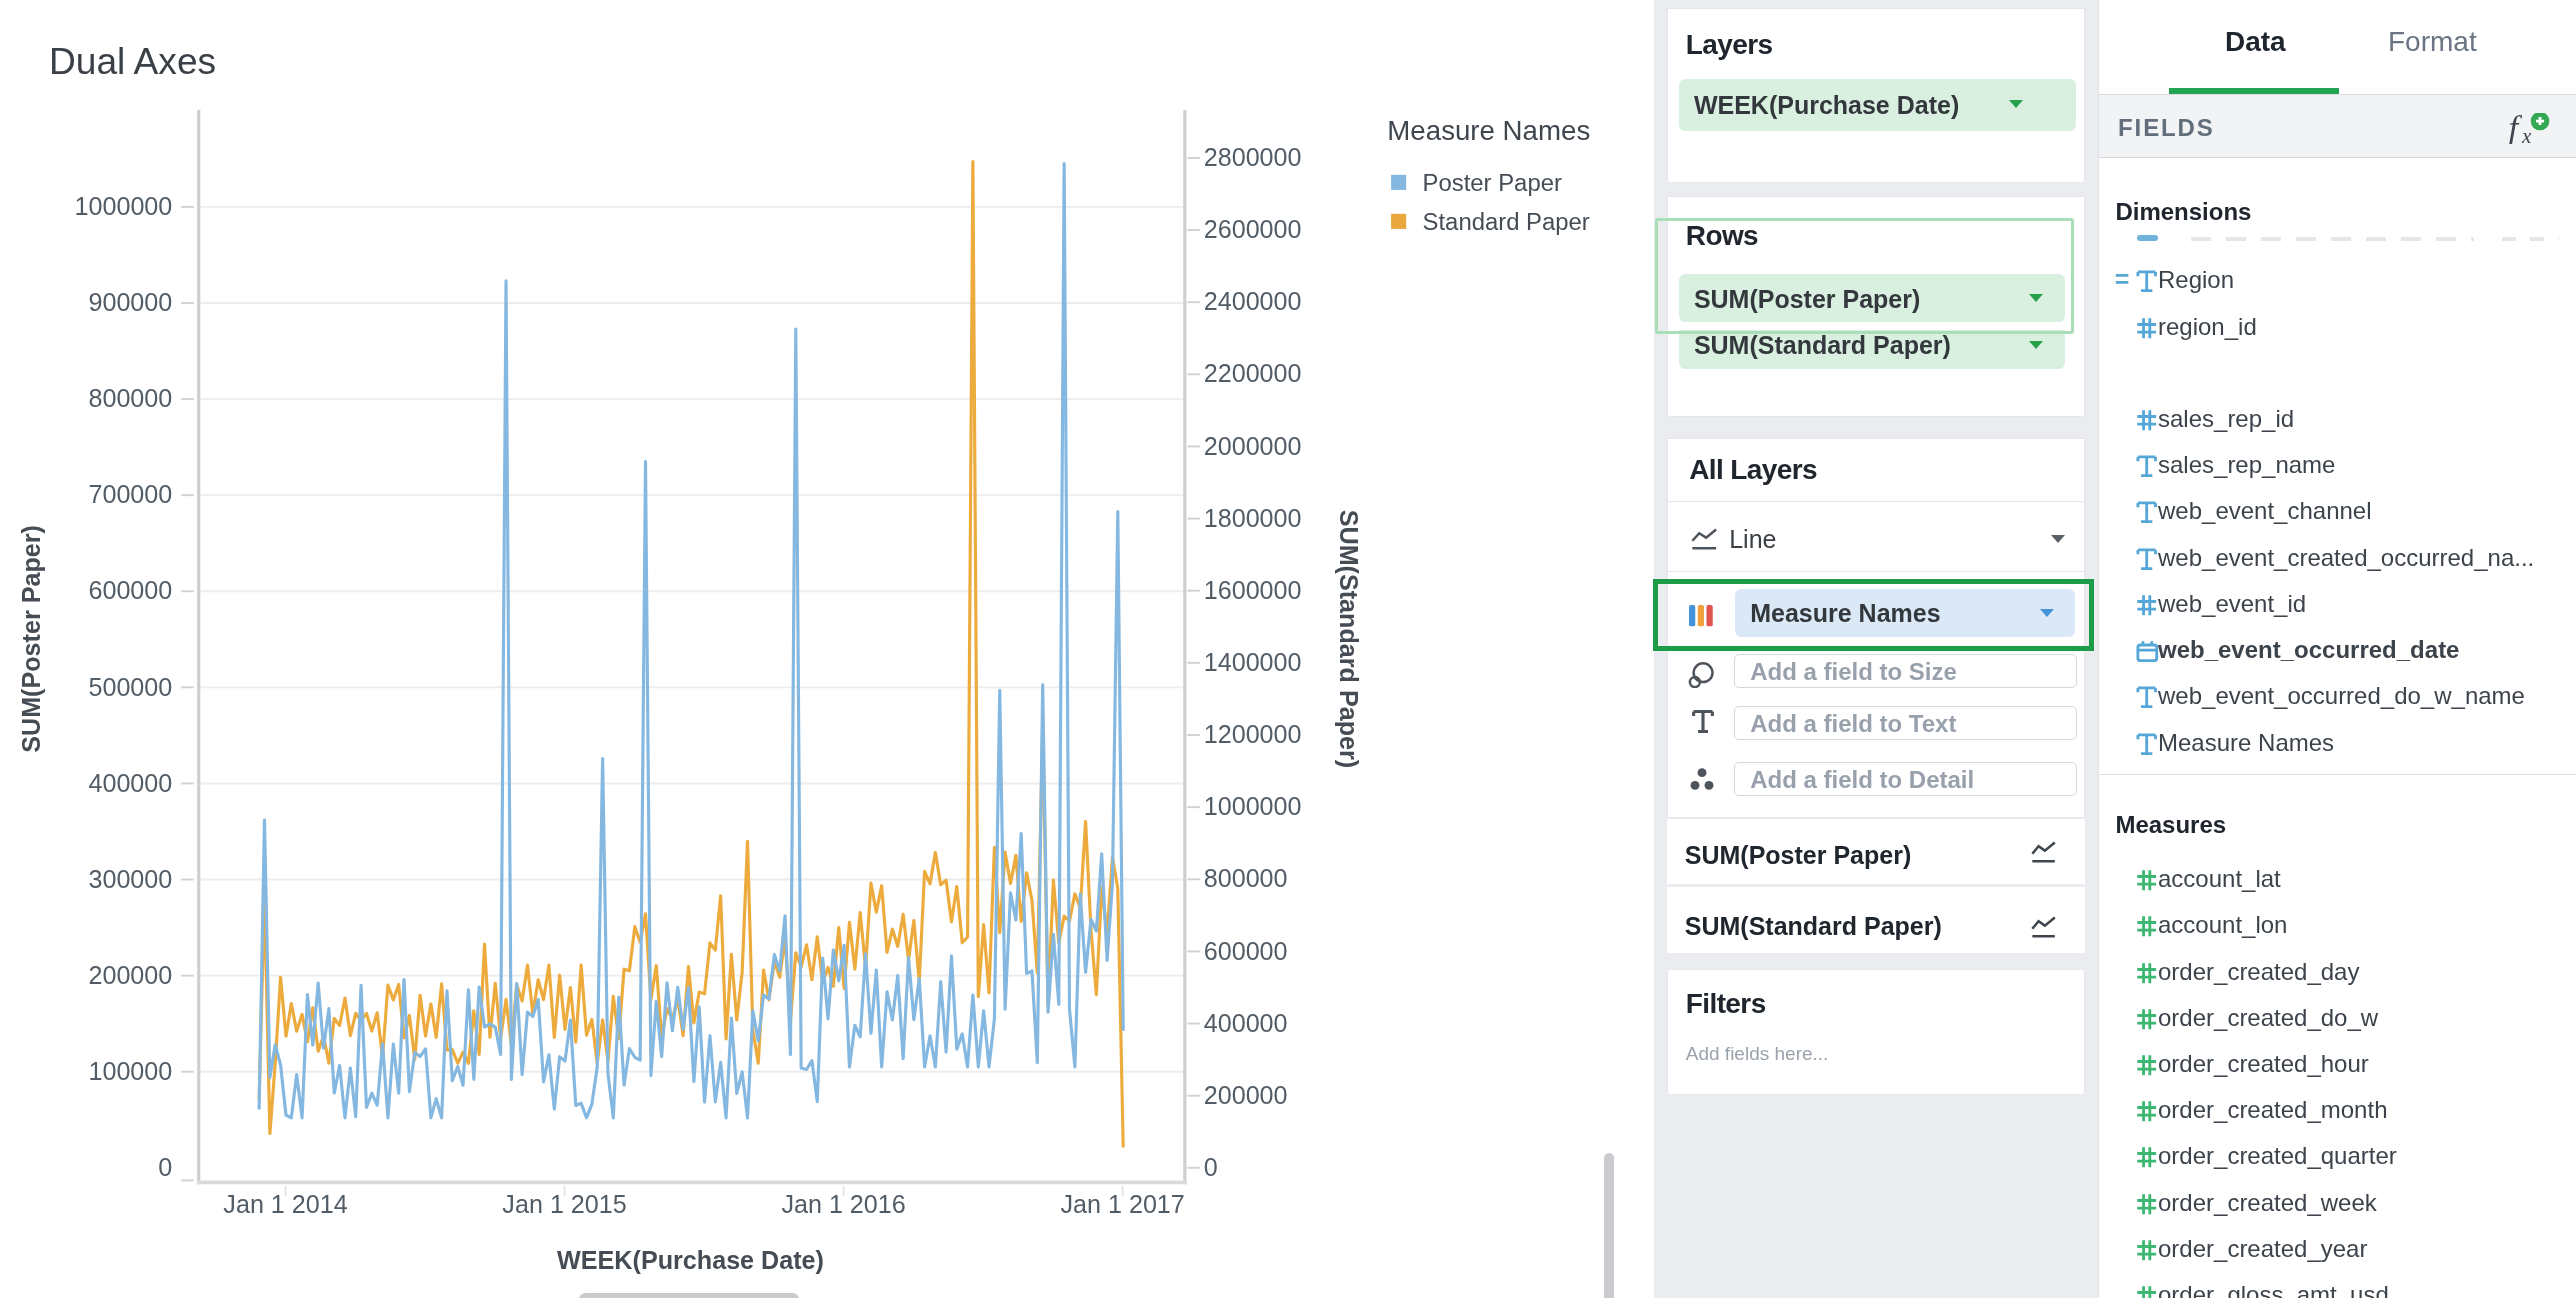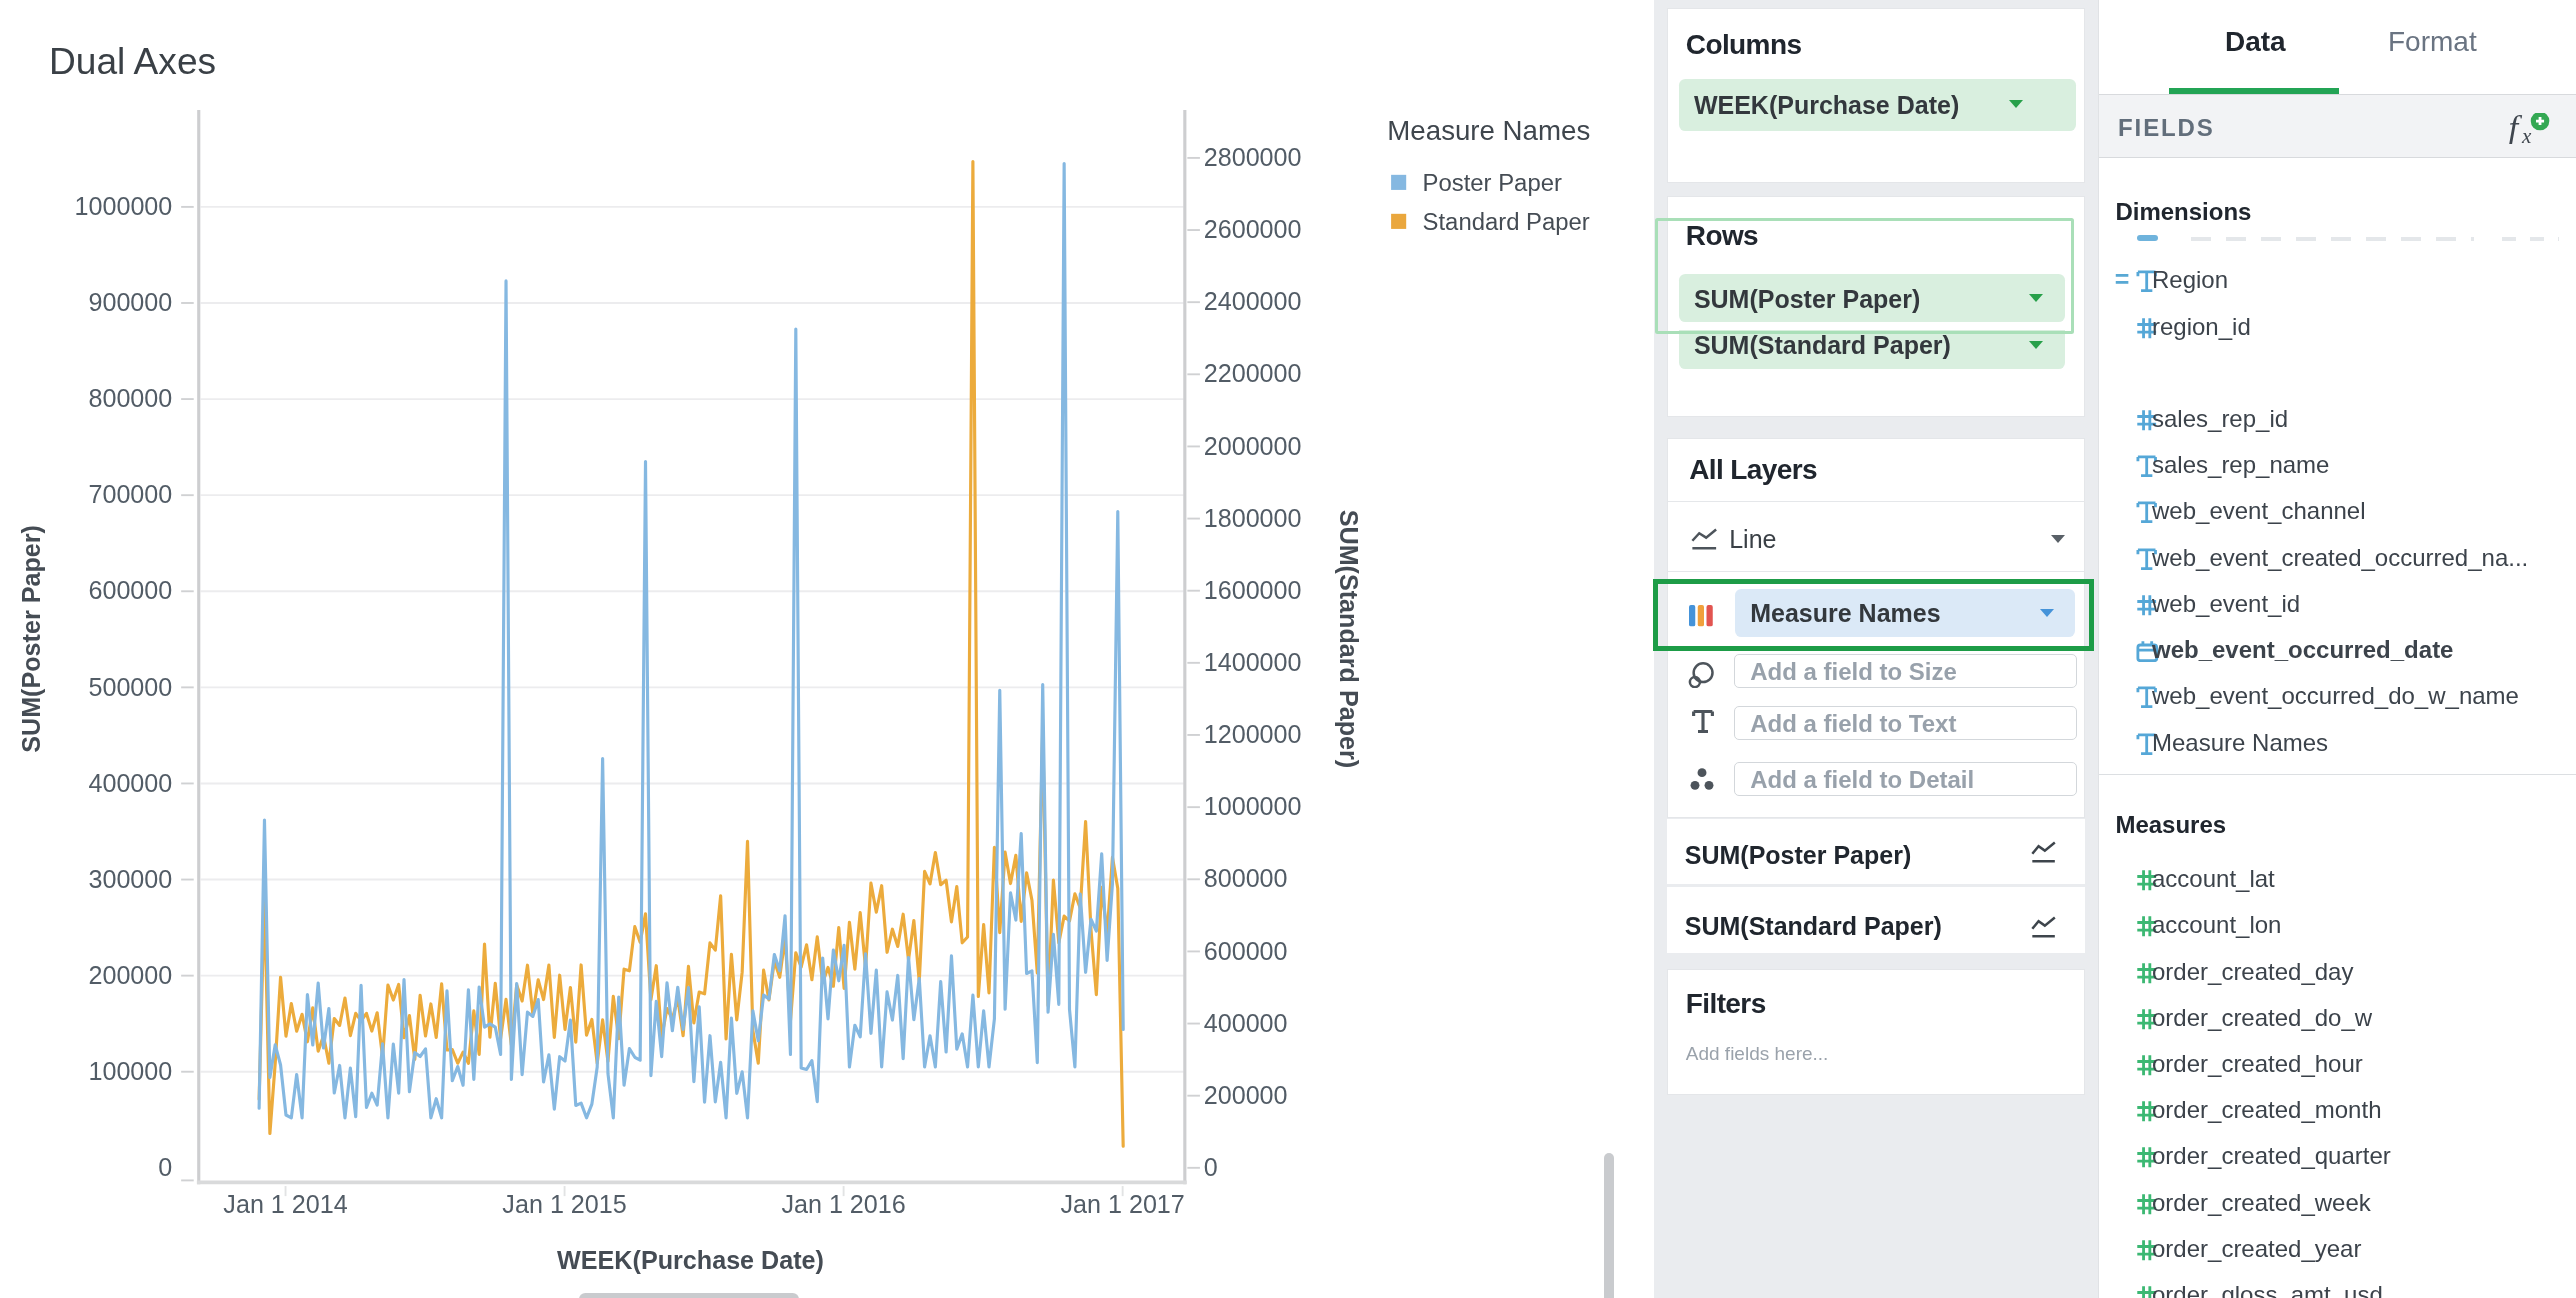--- a/index.html
+++ b/index.html
@@ -8,21 +8,21 @@
 #rightpane { position:absolute; left:2098px; top:0; width:478px; height:1298px; background:#fff; border-left:1.3px solid #e0e2e5; }
 .card { position:absolute; left:13.2px; width:418px; background:#fff; border:0.6px solid #e4e6e9; }
 .cardh { font-weight:bold; font-size:28px; letter-spacing:-0.6px; color:#20262e; }
 .pill { position:relative; border-radius:6.3px; font-weight:bold; font-size:25px; color:#33383d; }
 .caret { position:absolute; width:0; height:0; border-left:7px solid transparent; border-right:7px solid transparent; border-top:8.8px solid #27a04a; }
 .inbox { position:absolute; left:66px; width:343px; height:34px; border:1.3px solid #d3d7db; border-radius:5px; background:#fff;
          font-size:24px; color:#98a1ab; line-height:33px; padding-left:15px;font-weight:bold; }
 .lrow { position:absolute; left:0; width:418px; background:#fff; }
 .frow { position:absolute; left:0; width:478px; height:47px; }
 .fic { position:absolute; left:37px; top:14.5px; }
-.ftx { position:absolute; left:53px; top:11.3px; font-size:24px; color:#3c434b; white-space:nowrap; }
+.ftx { position:absolute; left:59px; top:11.3px; font-size:24px; color:#3c434b; white-space:nowrap; }
 .eq { position:absolute; left:15.7px; top:10px; font-size:25px; font-weight:bold; color:#58a8d4; }
 .shead { position:absolute; left:17.6px; font-size:25px; font-weight:bold; color:#20262e; }
 </style></head>
 <body>
 <div id="page">
 
 <div id="chartpane">
 <svg id="chart" width="1654" height="1298" viewBox="0 0 2630 2064">
 <style>
  .tk{font:40px "Liberation Sans",sans-serif;fill:#525c66;}
@@ -114,21 +114,21 @@
 <text class="lg" x="2262" y="304">Poster Paper</text>
 <text class="lg" x="2262" y="366">Standard Paper</text>
 </svg>
 <div style="position:absolute;left:579px;top:1293px;width:220px;height:12.6px;border-radius:6.3px;background:#c9cbce;"></div>
 <div style="position:absolute;left:1604px;top:1153px;width:10px;height:151px;border-radius:5px;background:#c9cbce;"></div>
 </div>
 
 <div id="midpane">
 
   <div class="card" style="top:7.5px; height:175px;">
-    <div class="cardh" style="position:absolute;left:17.6px;top:20px;">Columns</div>
+    <div class="cardh" style="position:absolute;left:17.6px;top:20px;">Layers</div>
     <div class="pill" style="position:absolute;left:10.7px;top:70px;width:397px;height:52px;background:#d9efdf;">
       <span style="position:absolute;left:15px;top:12px;">WEEK(Purchase Date)</span>
       <span class="caret" style="right:53px;top:21.4px;border-top-color:#27a04a;"></span>
     </div>
   </div>
 
   <div class="card" style="top:196px; height:221px;">
     <div class="cardh" style="position:absolute;left:17.6px;top:23px;">Rows</div>
     <div class="pill" style="position:absolute;left:10.7px;top:77px;width:386px;height:48px;background:#d9efdf;">
       <span style="position:absolute;left:15px;top:10.7px;">SUM(Poster Paper)</span>

